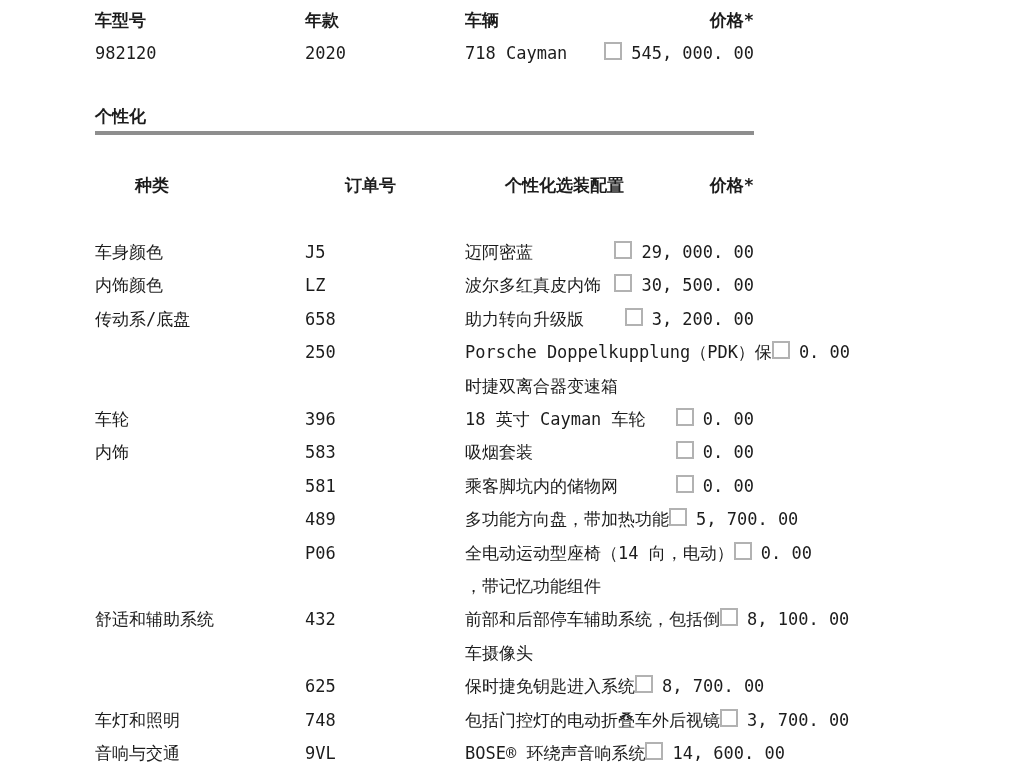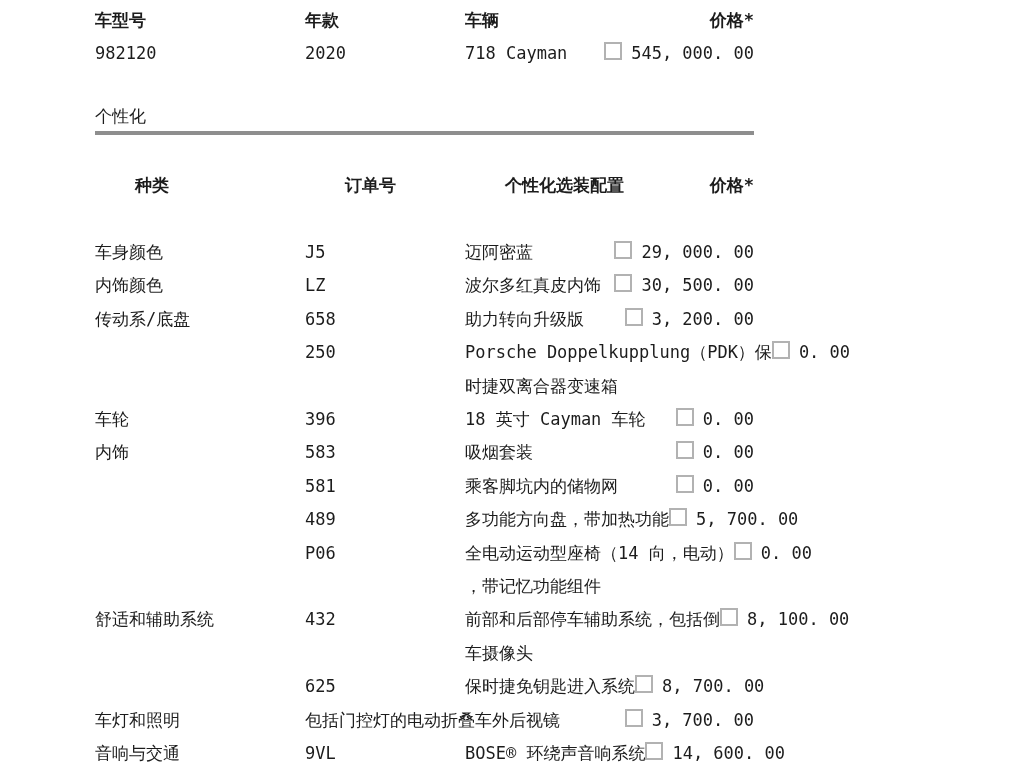--- a/index.html
+++ b/index.html
@@ -19,25 +19,25 @@
     line-height: 33.4px;
   }
   .grid-row {
     display: grid;
     grid-template-columns: 210px 160px 1fr auto;
     align-items: start;
   }
   .bold { font-weight: 700; }
   .right { text-align: center; }
   .vehicle-section { position: absolute; left: 95px; right: 109px; top: 4px; }
-  .personalization-title { position: absolute; left: 95px; top: 100px; font-weight: 400; }
+  .personalization-title { position: absolute; left: 95px; top: 100px; font-weight: 700; }
   .rule { position: absolute; left: 95px; right: 109px; top: 131px; height: 4px; background: #8e8e8e; }
   .options-header { position: absolute; left: 95px; right: 109px; top: 169px; margin-left: 40px; }
   .options-rows { position: absolute; left: 95px; right: 109px; top: 236px; }
-  .price-cell { text-align: right; white-space: nowrap; }
+  .price-cell { text-align: center; white-space: nowrap; }
   .checkbox {
     display: inline-block;
     width: 14px;
     height: 14px;
     border: 2px solid #b2b2b2;
     background: #ffffff;
     margin-right: 9px;
     vertical-align: -1px;
   }
   .cell { white-space: nowrap; }
@@ -170,20 +170,21 @@
       <div class="cell"></div>
       <div class="cell">625</div>
       <div>
           <div class="cell">保时捷免钥匙进入系统</div>
         </div>
       <div class="price-cell"><span class="checkbox"></span><span>8, 700. 00</span></div>
     </div>
 
     <div class="grid-row">
       <div class="cell">车灯和照明</div>
+      <div class="cell">748</div>
       <div>
           <div class="cell">包括门控灯的电动折叠车外后视镜</div>
         </div>
       <div class="price-cell"><span class="checkbox"></span><span>3, 700. 00</span></div>
     </div>
 
     <div class="grid-row">
       <div class="cell">音响与交通</div>
       <div class="cell">9VL</div>
       <div>

